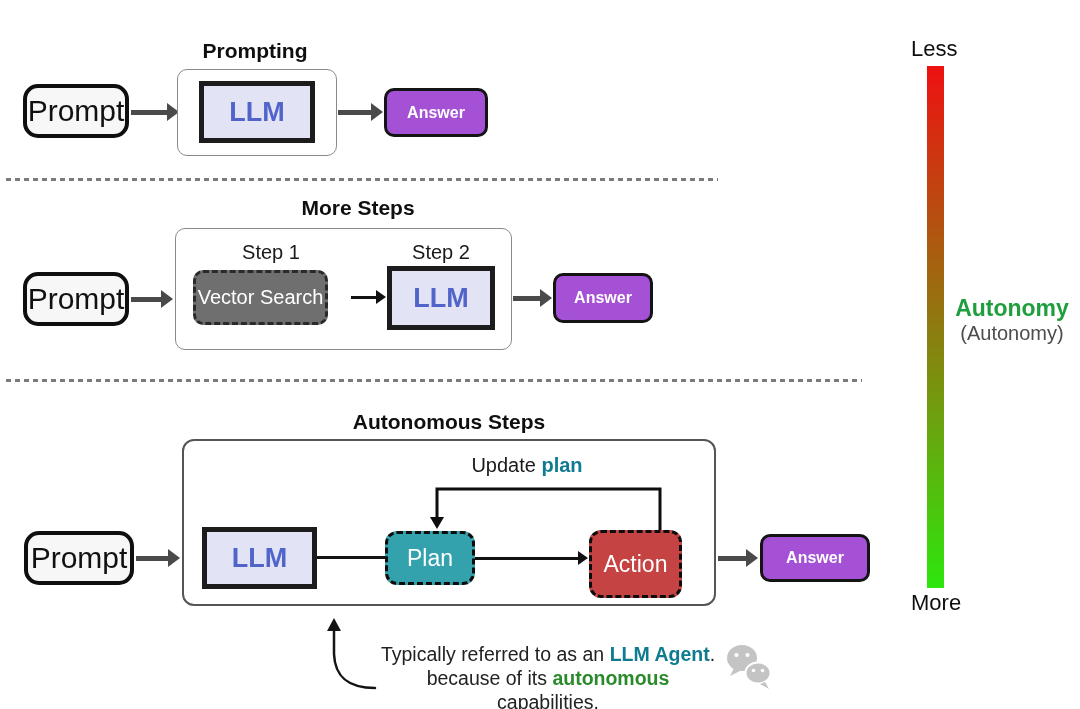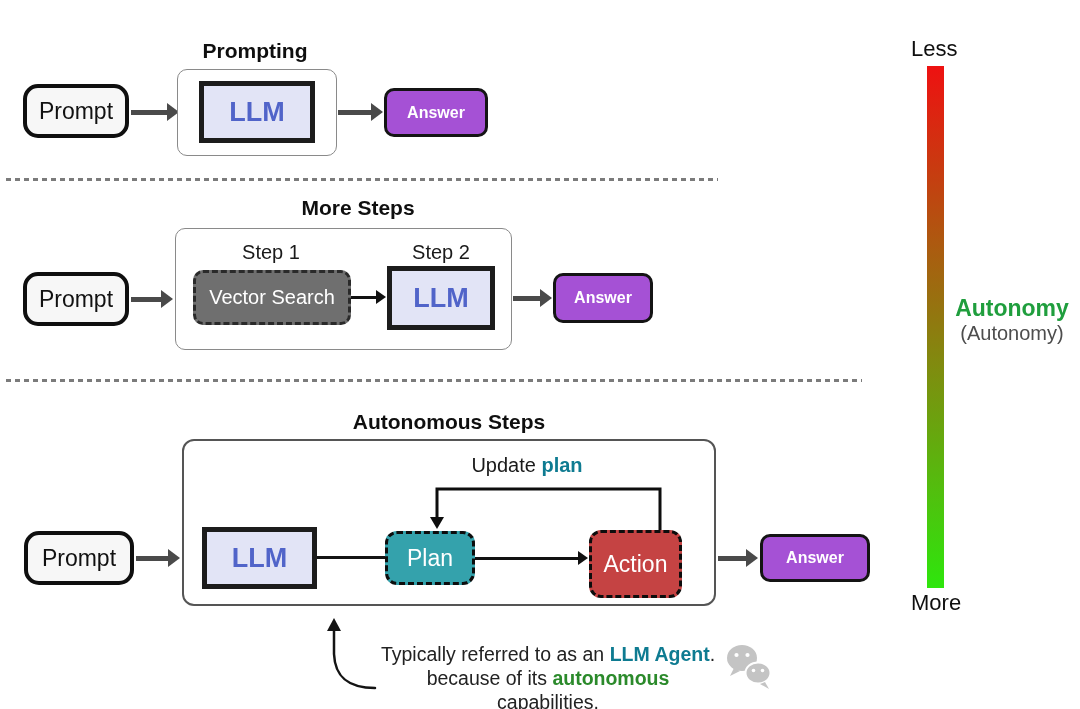--- a/index.html
+++ b/index.html
@@ -5,21 +5,21 @@
   html,body{margin:0;padding:0;background:#fff;}
   #canvas{
     position:relative;width:1080px;height:709px;background:#ffffff;overflow:hidden;
     font-family:"Liberation Sans","DejaVu Sans",sans-serif;color:#111;
   }
   .abs{position:absolute;}
   .title{font-weight:bold;font-size:21px;color:#0f0f0f;text-align:center;}
   .steplabel{font-size:20px;color:#1a1a1a;text-align:center;}
   
   .box{position:absolute;display:flex;align-items:center;justify-content:center;box-sizing:border-box;}
-  .prompt{background:#f7f7f7;border:4px solid #0f0f0f;border-radius:15px;font-size:23px;color:#111;}
+  .prompt{background:#f7f7f7;border:4px solid #0f0f0f;border-radius:15px;font-size:30px;color:#111;}
   .container{background:#fff;border:1.5px solid #8a8a8a;border-radius:10px;}
   .container.dark{border:2px solid #555;border-radius:12px;}
   .llm{background:#e2e4f6;border:5px solid #1c1c1c;font-weight:bold;font-size:27px;color:#5164c9;}
   .answer{background:#a551d5;border:3px solid #141414;border-radius:10px;font-weight:bold;font-size:16px;color:#fff;}
   .vector{background:#6f6f6f;border:3px dashed #2a2a2a;border-radius:10px;font-size:20px;color:#fff;}
   .plan{background:#34a2ac;border:3px dashed #0d0d0d;border-radius:12px;font-size:23px;color:#fff;}
   .action{background:#c54343;border:3px dashed #0d0d0d;border-radius:12px;font-size:23px;color:#fff;}
   
   .arrow{position:absolute;height:18px;}
   .arrow .shaft{position:absolute;left:0;right:10px;top:50%;margin-top:-2.5px;height:5px;background:#4a4a4a;}
@@ -76,21 +76,21 @@
   <div class="abs steplabel" style="left:206px;top:241px;width:130px;">Step 1</div>
   <div class="abs steplabel" style="left:376px;top:241px;width:130px;">Step 2</div>
 
   <div class="box prompt" style="left:23px;top:272px;width:106px;height:54px;">Prompt</div>
 
   <div class="arrow" style="left:131px;top:290px;width:42px;">
     <span class="shaft"></span>
     <span class="head"></span>
   </div>
 
-  <div class="box vector" style="left:193px;top:270px;width:158px;height:55px;">Vector Search</div>
+  <div class="box vector" style="left:193px;top:270px;width:135px;height:55px;">Vector Search</div>
 
   <div class="arrow black" style="left:351px;top:289px;width:35px;">
     <span class="shaft"></span>
     <span class="head"></span>
   </div>
 
   <div class="box llm" style="left:387px;top:266px;width:108px;height:64px;">LLM</div>
 
   <div class="arrow" style="left:513px;top:289px;width:39px;">
     <span class="shaft"></span>

